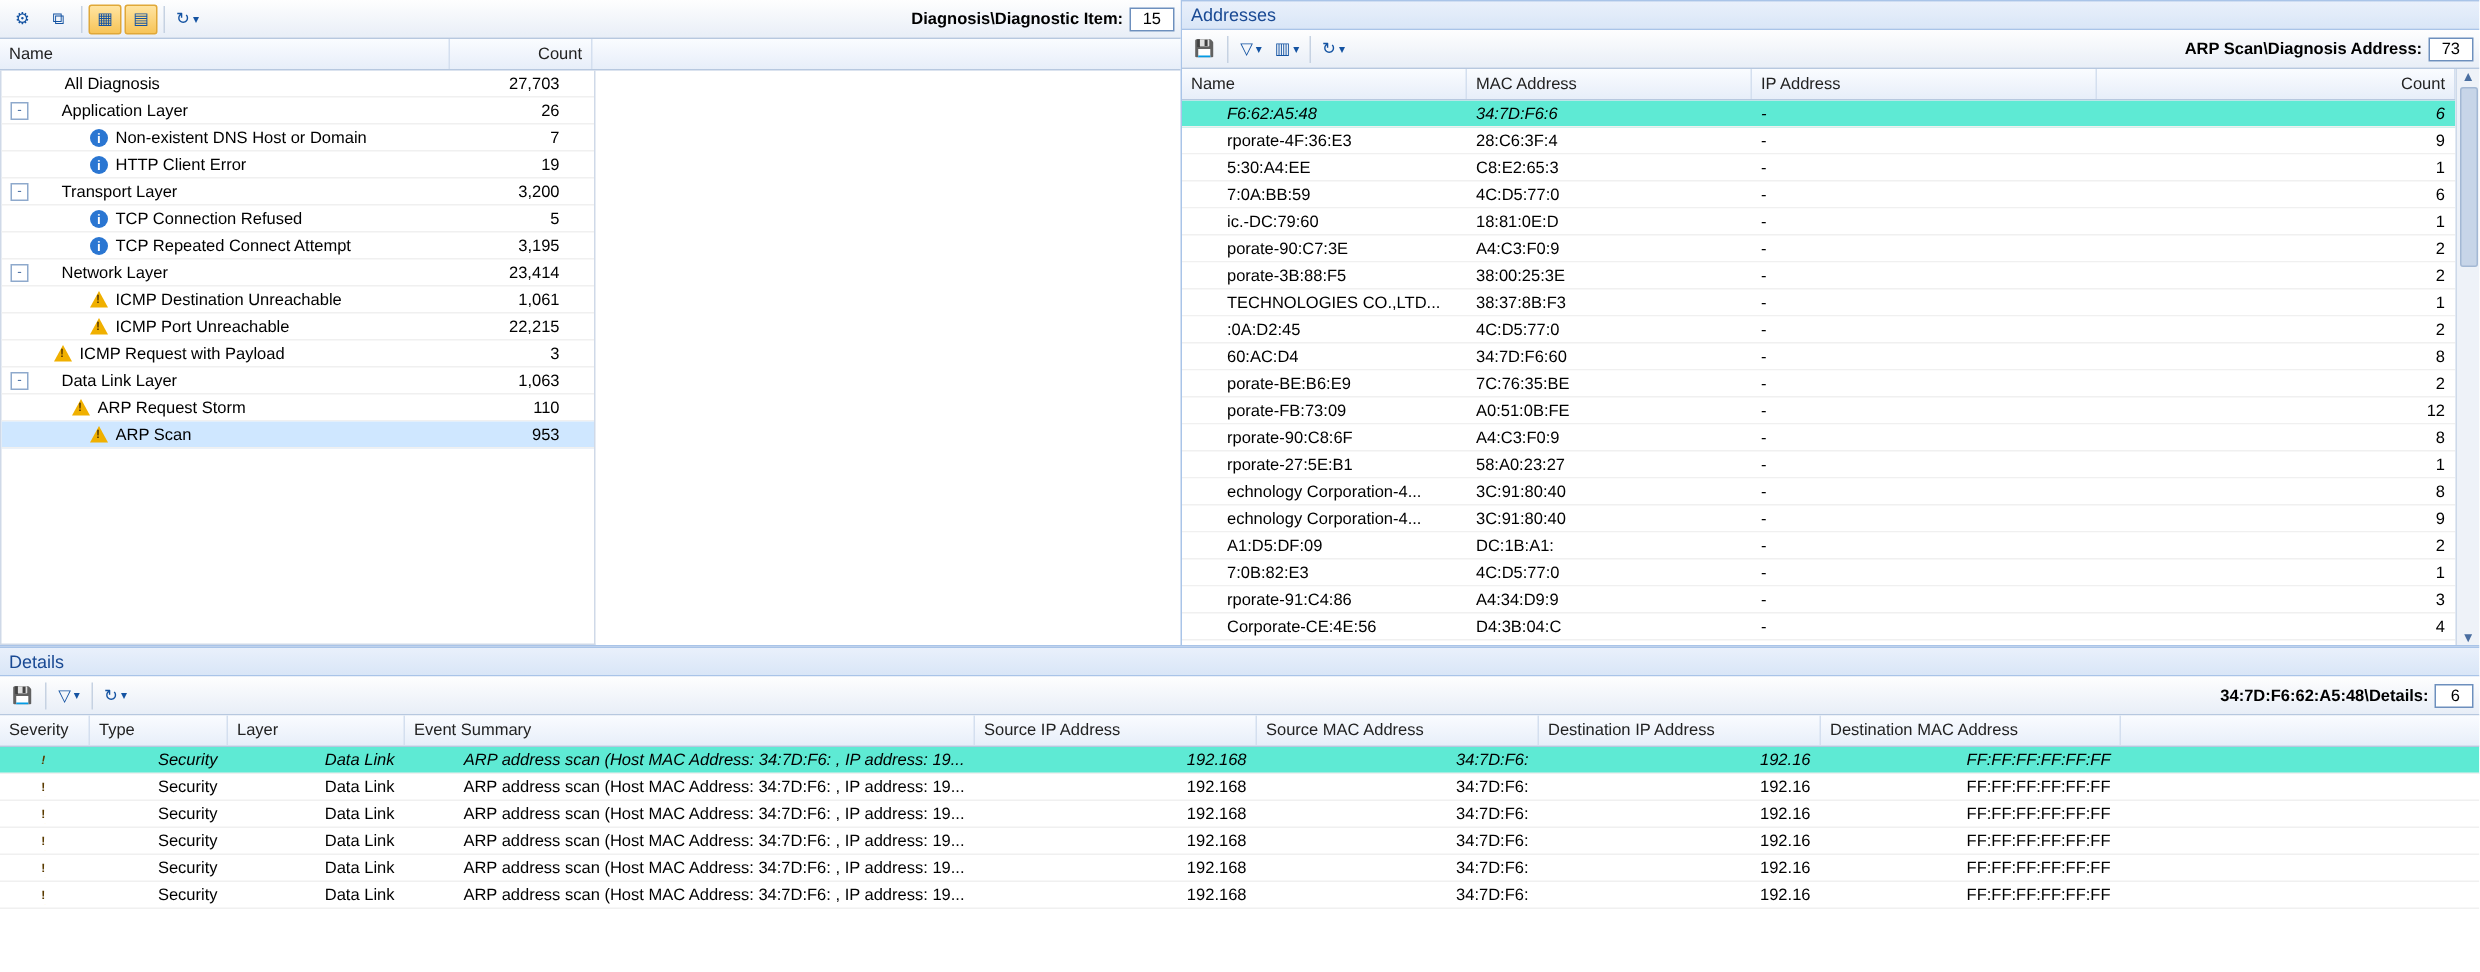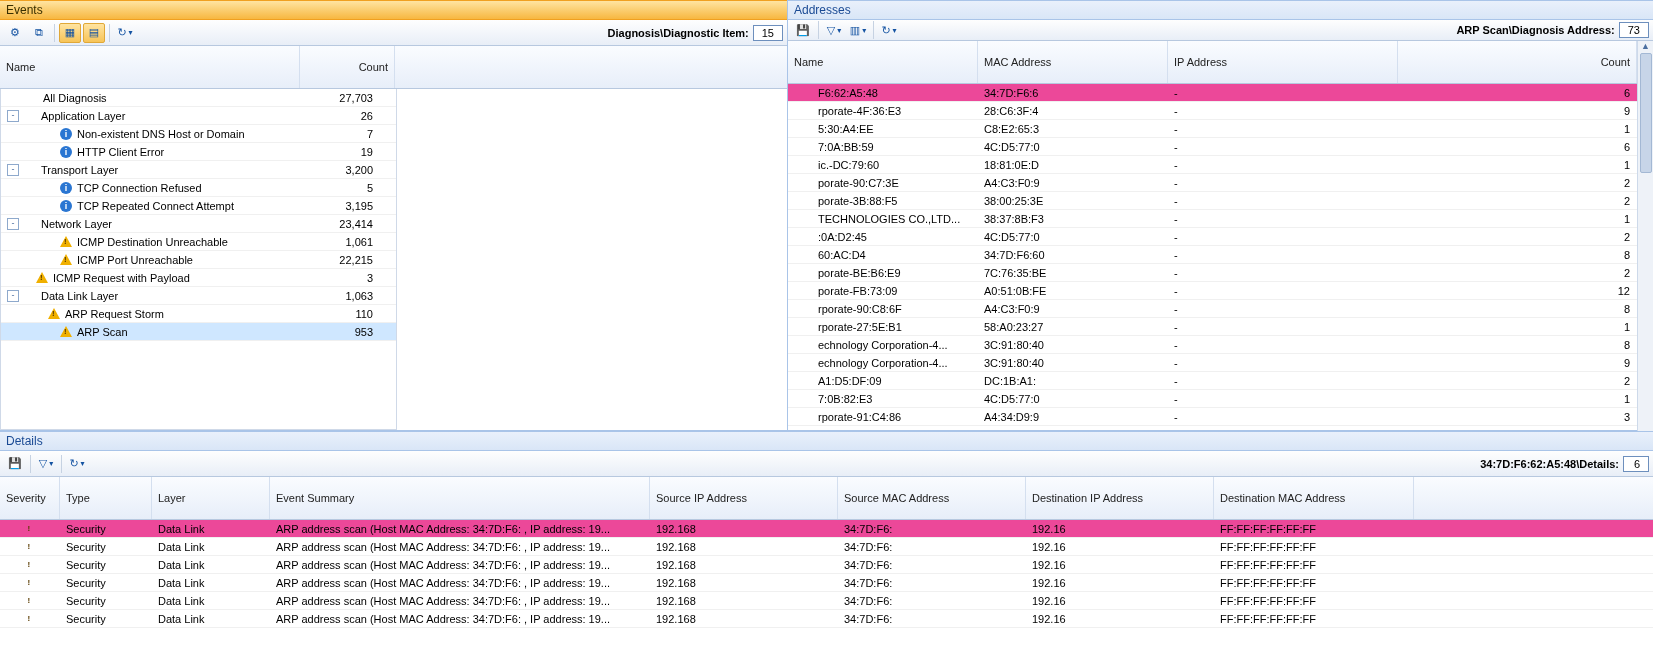--- a/index.html
+++ b/index.html
@@ -56,21 +56,21 @@
   min-width: 26px;
   text-align: right;
 }
 
 .grid-header {
   display: flex;
   background: linear-gradient(#fafcff, #e7eef9);
   border-bottom: 1px solid #b7c8df;
 }
 .grid-header > div {
-  padding: 15px 6px;
+  padding: 4px 6px;
   border-right: 1px solid #d4dfef;
   color: #222;
 }
 
 .tree-body, .grid-body { overflow: auto; }
 
 .tree-row {
   display: flex; align-items: center;
   height: 18px;
   border-bottom: 1px solid #f0f0f0;
@@ -94,21 +94,21 @@
 .tree-row .label { flex: 1; white-space: nowrap; overflow: hidden; text-overflow: ellipsis; }
 .tree-row .count { width: 80px; text-align: right; padding-right: 8px; }
 
 .grid-row {
   display: flex;
   height: 18px;
   border-bottom: 1px solid #f0f0f0;
   align-items: center;
 }
 .grid-row:nth-child(odd) { background: #fff; }
-.grid-row.selected { background: #ec4899; }
+.grid-row.selected { background: #5eead4; font-style: italic; }
 .grid-row > div {
   padding: 0 6px;
   border-right: 1px solid transparent;
   white-space: nowrap; overflow: hidden; text-overflow: ellipsis;
 }
 
 
 .ev-name { width: 300px; display:flex; align-items:center; }
 .ev-count { width: 95px; text-align: right; }
 
@@ -149,21 +149,20 @@
 .scrollbar-thumb {
   width:12px;background:#c7d5e8;border:1px solid #a3b8d4;border-radius:2px;
 }
 </style>
 </head>
 <body>
 
 <div class="row" style="height:430px;">
 
   <div class="col" style="width:788px;border-right:1px solid #a9c4e8;">
-    <div class="panel-title events-title">Events</div>
     <div class="toolbar">
       <span class="tb-btn">⚙</span>
       <span class="tb-btn">⧉</span>
       <span class="tb-sep"></span>
       <span class="tb-btn highlight">▦</span>
       <span class="tb-btn highlight">▤</span>
       <span class="tb-sep"></span>
       <span class="tb-btn tb-drop">↻</span>
       <div class="breadcrumb">
         <b>Diagnosis\Diagnostic Item:</b>
@@ -479,21 +478,21 @@
   <div class="grid-header">
     <div class="de-sev" style="text-align:left;">Severity</div>
     <div class="de-type">Type</div>
     <div class="de-layer">Layer</div>
     <div class="de-sum">Event Summary</div>
     <div class="de-sip">Source IP Address</div>
     <div class="de-smac">Source MAC Address</div>
     <div class="de-dip">Destination IP Address</div>
     <div class="de-dmac">Destination MAC Address</div>
   </div>
-  <div class="grid-body" id="details-body" style="flex:1;">
+  <div class="grid-body" id="details-body" style="flex:1;text-align:right;">
       <div class="grid-row selected">
         <div class="de-sev"><span class="icon"><span class="ico-warn"></span></span></div>
         <div class="de-type">Security</div>
         <div class="de-layer">Data Link</div>
         <div class="de-sum">ARP address scan (Host MAC Address: 34:7D:F6:      , IP address: 19...</div>
         <div class="de-sip">192.168</div>
         <div class="de-smac">34:7D:F6:</div>
         <div class="de-dip">192.16</div>
         <div class="de-dmac">FF:FF:FF:FF:FF:FF</div>
       </div>

